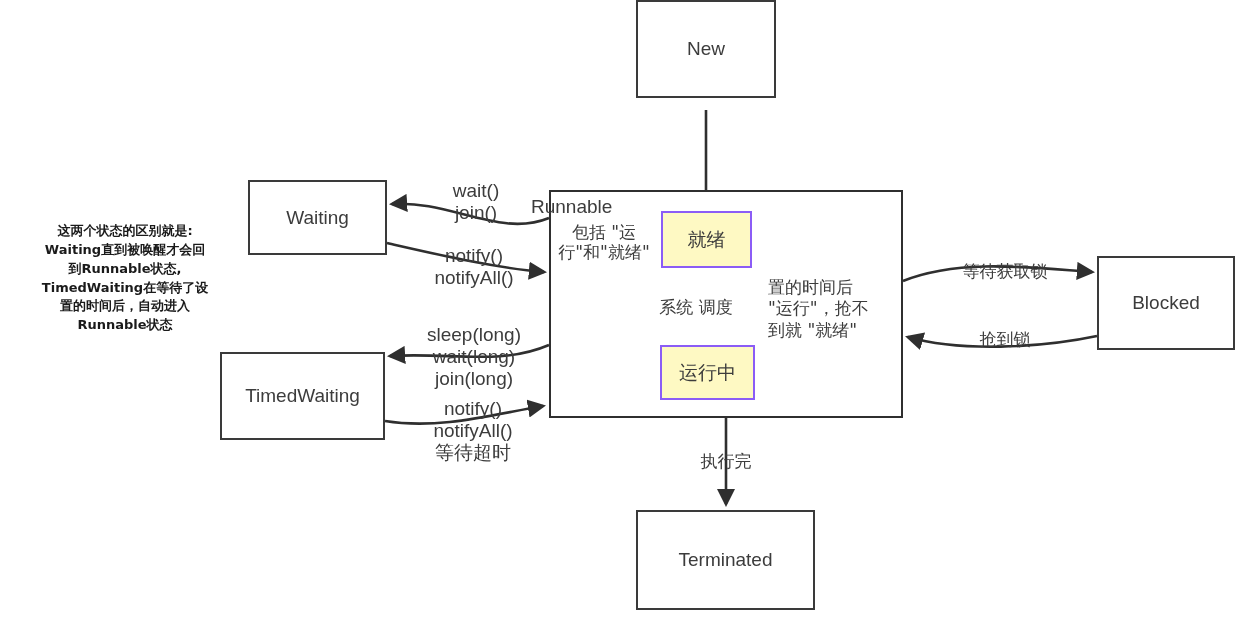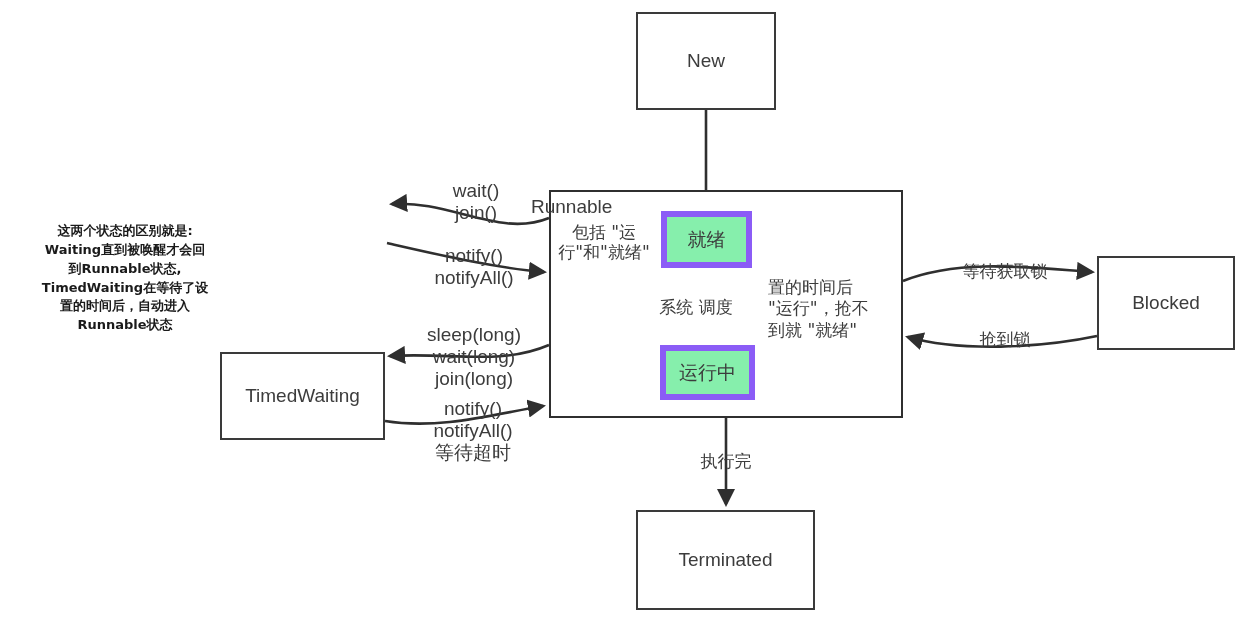--- a/index.html
+++ b/index.html
@@ -35,22 +35,22 @@
     display: flex;
     align-items: center;
     justify-content: center;
     color: #3c3c3c;
     font-size: 19px;
     font-weight: 400;
   }
   .node-inner {
     position: absolute;
     box-sizing: border-box;
-    border: 6px solid #8b5cf6;
-    background: #86efac;
+    border: 2px solid #8b5cf6;
+    background: #fef9c3;
     display: flex;
     align-items: center;
     justify-content: center;
     color: #3c3c3c;
     font-size: 19px;
   }
   .container-node {
     position: absolute;
     box-sizing: border-box;
     border: 2px solid #2f2f2f;
@@ -138,21 +138,21 @@
     <path d="M 729 345 L 729 275" stroke="#2f2f2f" stroke-width="2.6" fill="none" marker-end="url(#arrow)"></path>
   </svg>
 
   <div class="note" style="left:10px; top:222px; width:230px;">这两个状态的区别就是:
 Waiting直到被唤醒才会回
 到Runnable状态,
 TimedWaiting在等待了设
 置的时间后，自动进入
 Runnable状态</div>
 
-  <div class="node" style="left:636px; top:12px; width:140px; height:98px;">
+  <div class="node" style="left:636px; top:0; width:140px; height:98px;">
     <span>New</span>
   </div>
 
   <div class="container-node" style="left:549px; top:190px; width:354px; height:228px;"></div>
 
   <div class="runnable-title" style="left:531px; top:196px;">Runnable</div>
 
   <div class="runnable-caption" style="left:552px; top:222px; width:104px;">包括 "运
 行"和"就绪"</div>
 
@@ -163,20 +163,23 @@
   <div class="node-inner" style="left:660px; top:345px; width:95px; height:55px;">
     <span>运行中</span>
   </div>
 
   <div class="edge-label zh" style="left:636px; top:298px; width:120px;">系统 调度</div>
 
   <div class="side-note" style="left:768px; top:277px; width:130px;">置的时间后
 "运行"，抢不
 到就 "就绪"</div>
 
+  <div class="node" style="left:248px; top:180px; width:139px; height:75px;">
+    <span>Waiting</span>
+  </div>
 
   <div class="node" style="left:220px; top:352px; width:165px; height:88px;">
     <span>TimedWaiting</span>
   </div>
 
   <div class="node" style="left:636px; top:510px; width:179px; height:100px;">
     <span>Terminated</span>
   </div>
 
   <div class="node" style="left:1097px; top:256px; width:138px; height:94px;">

